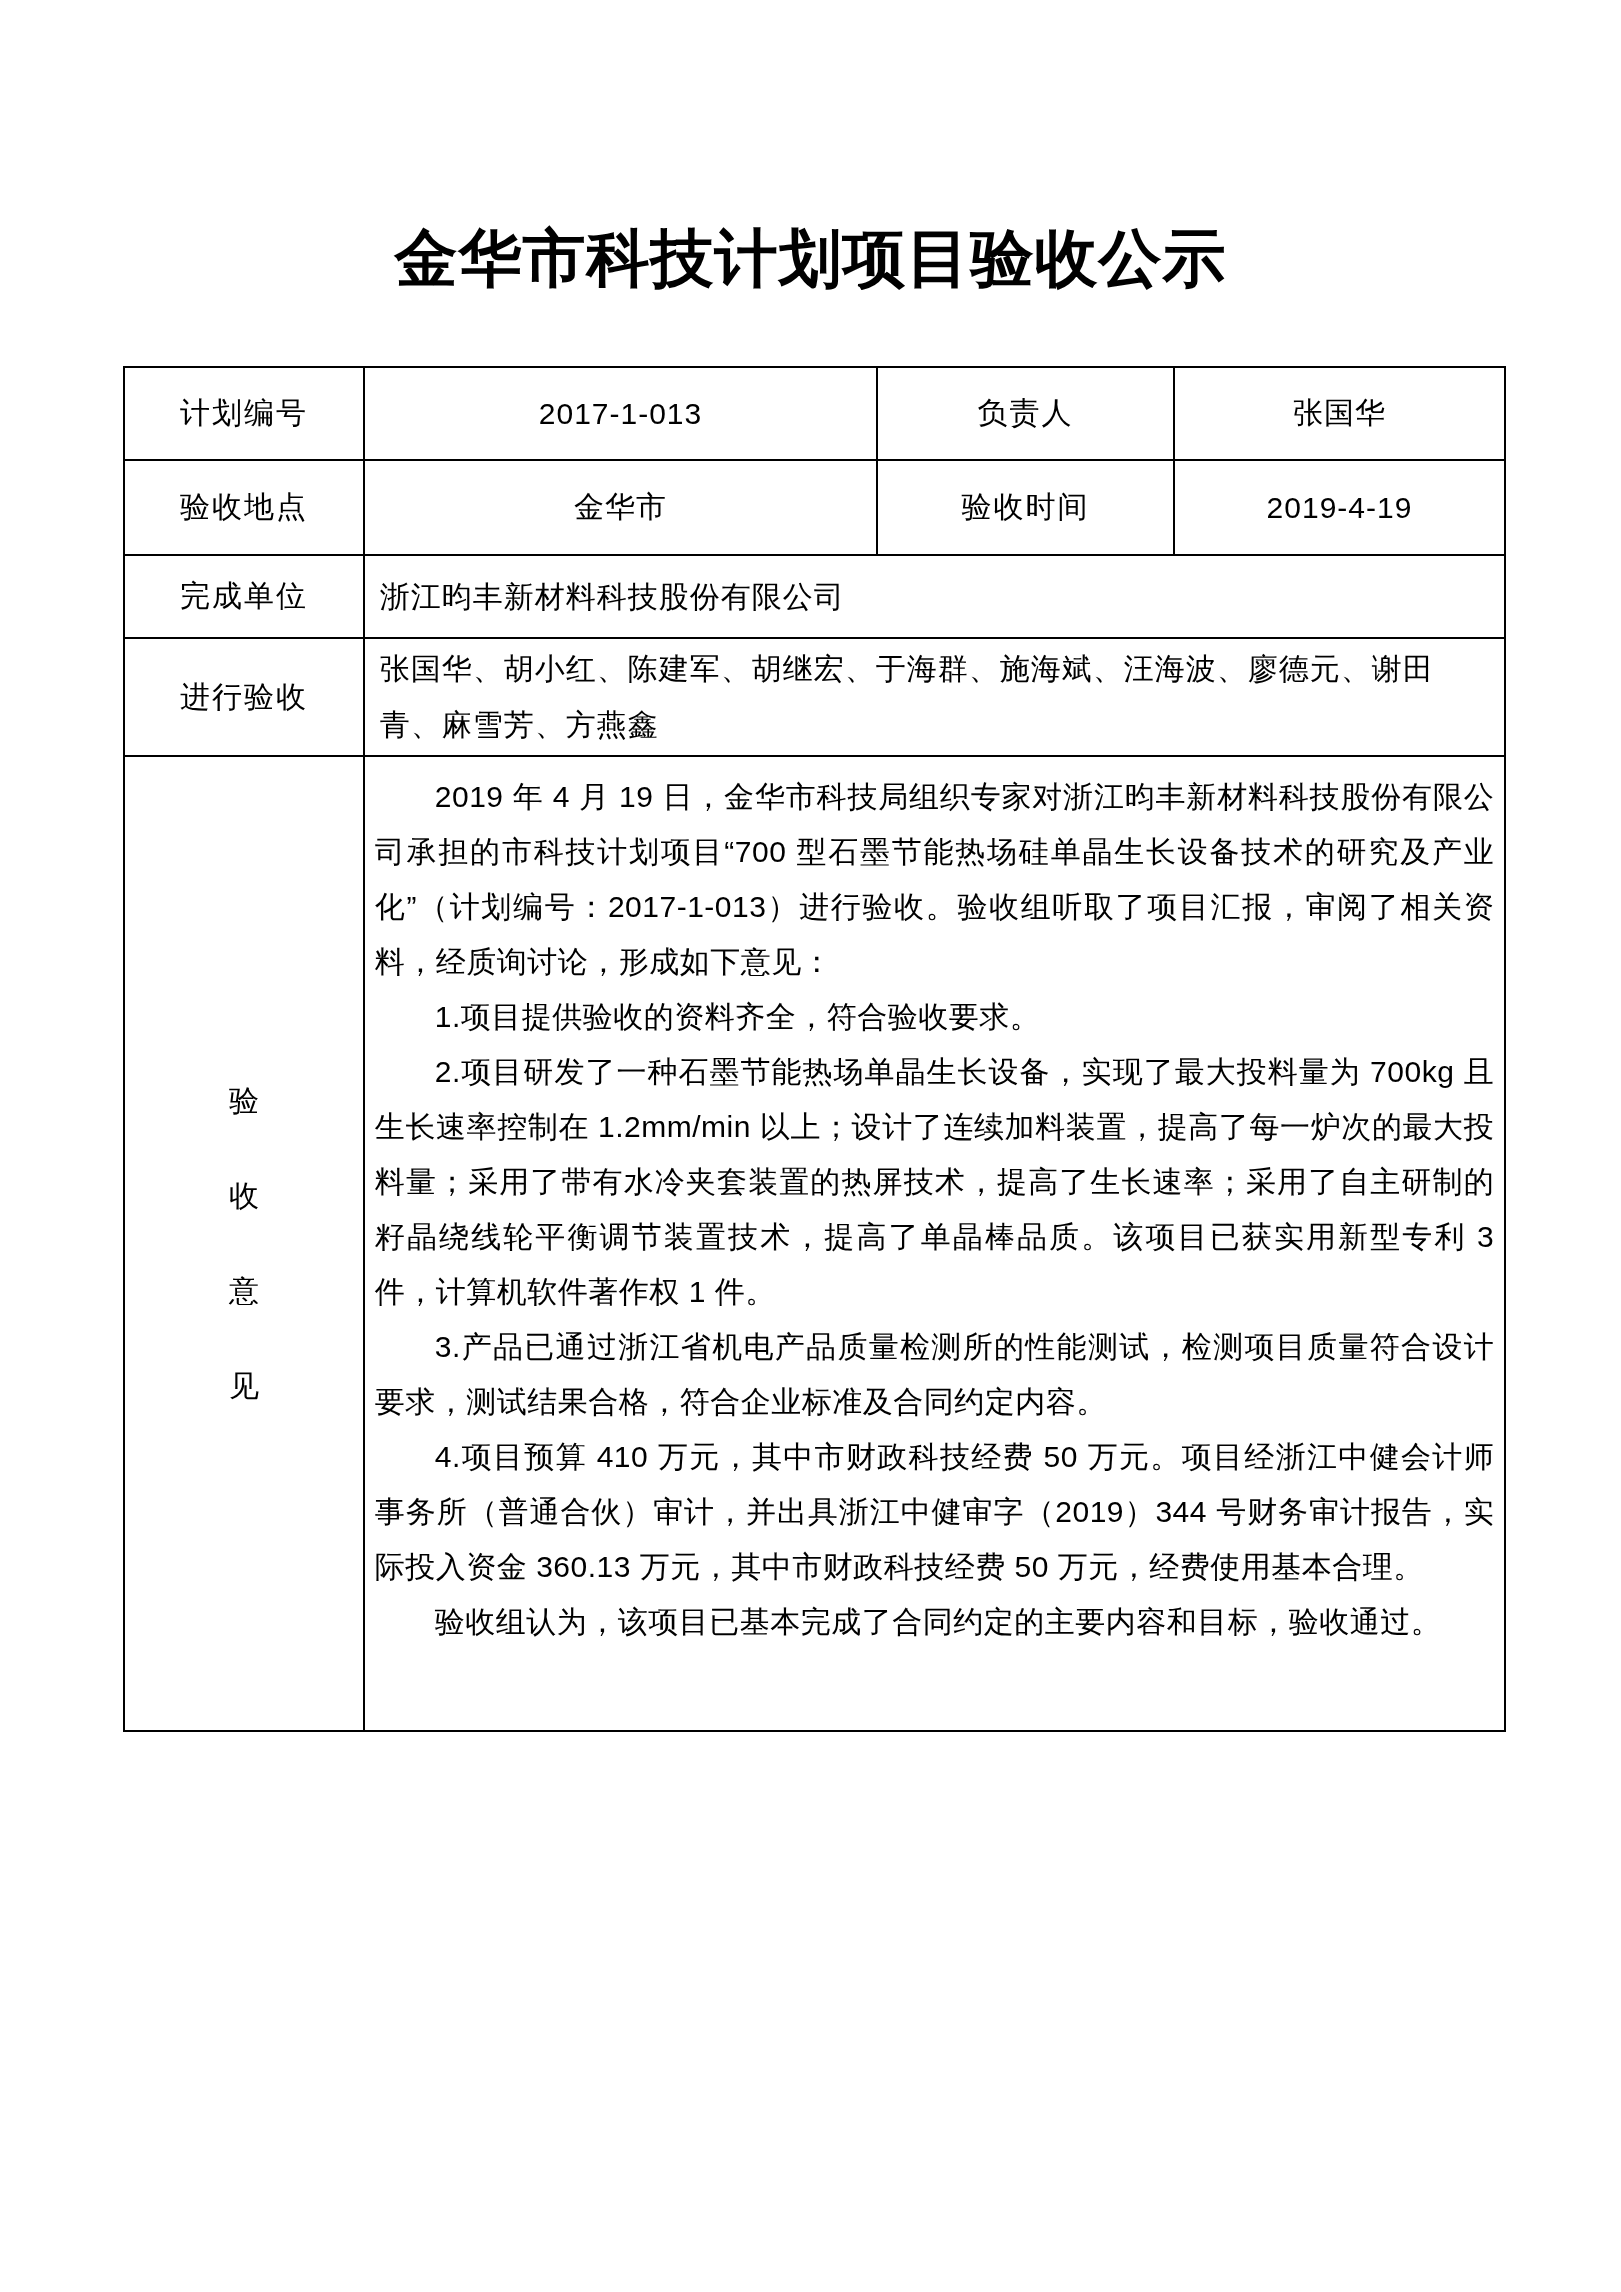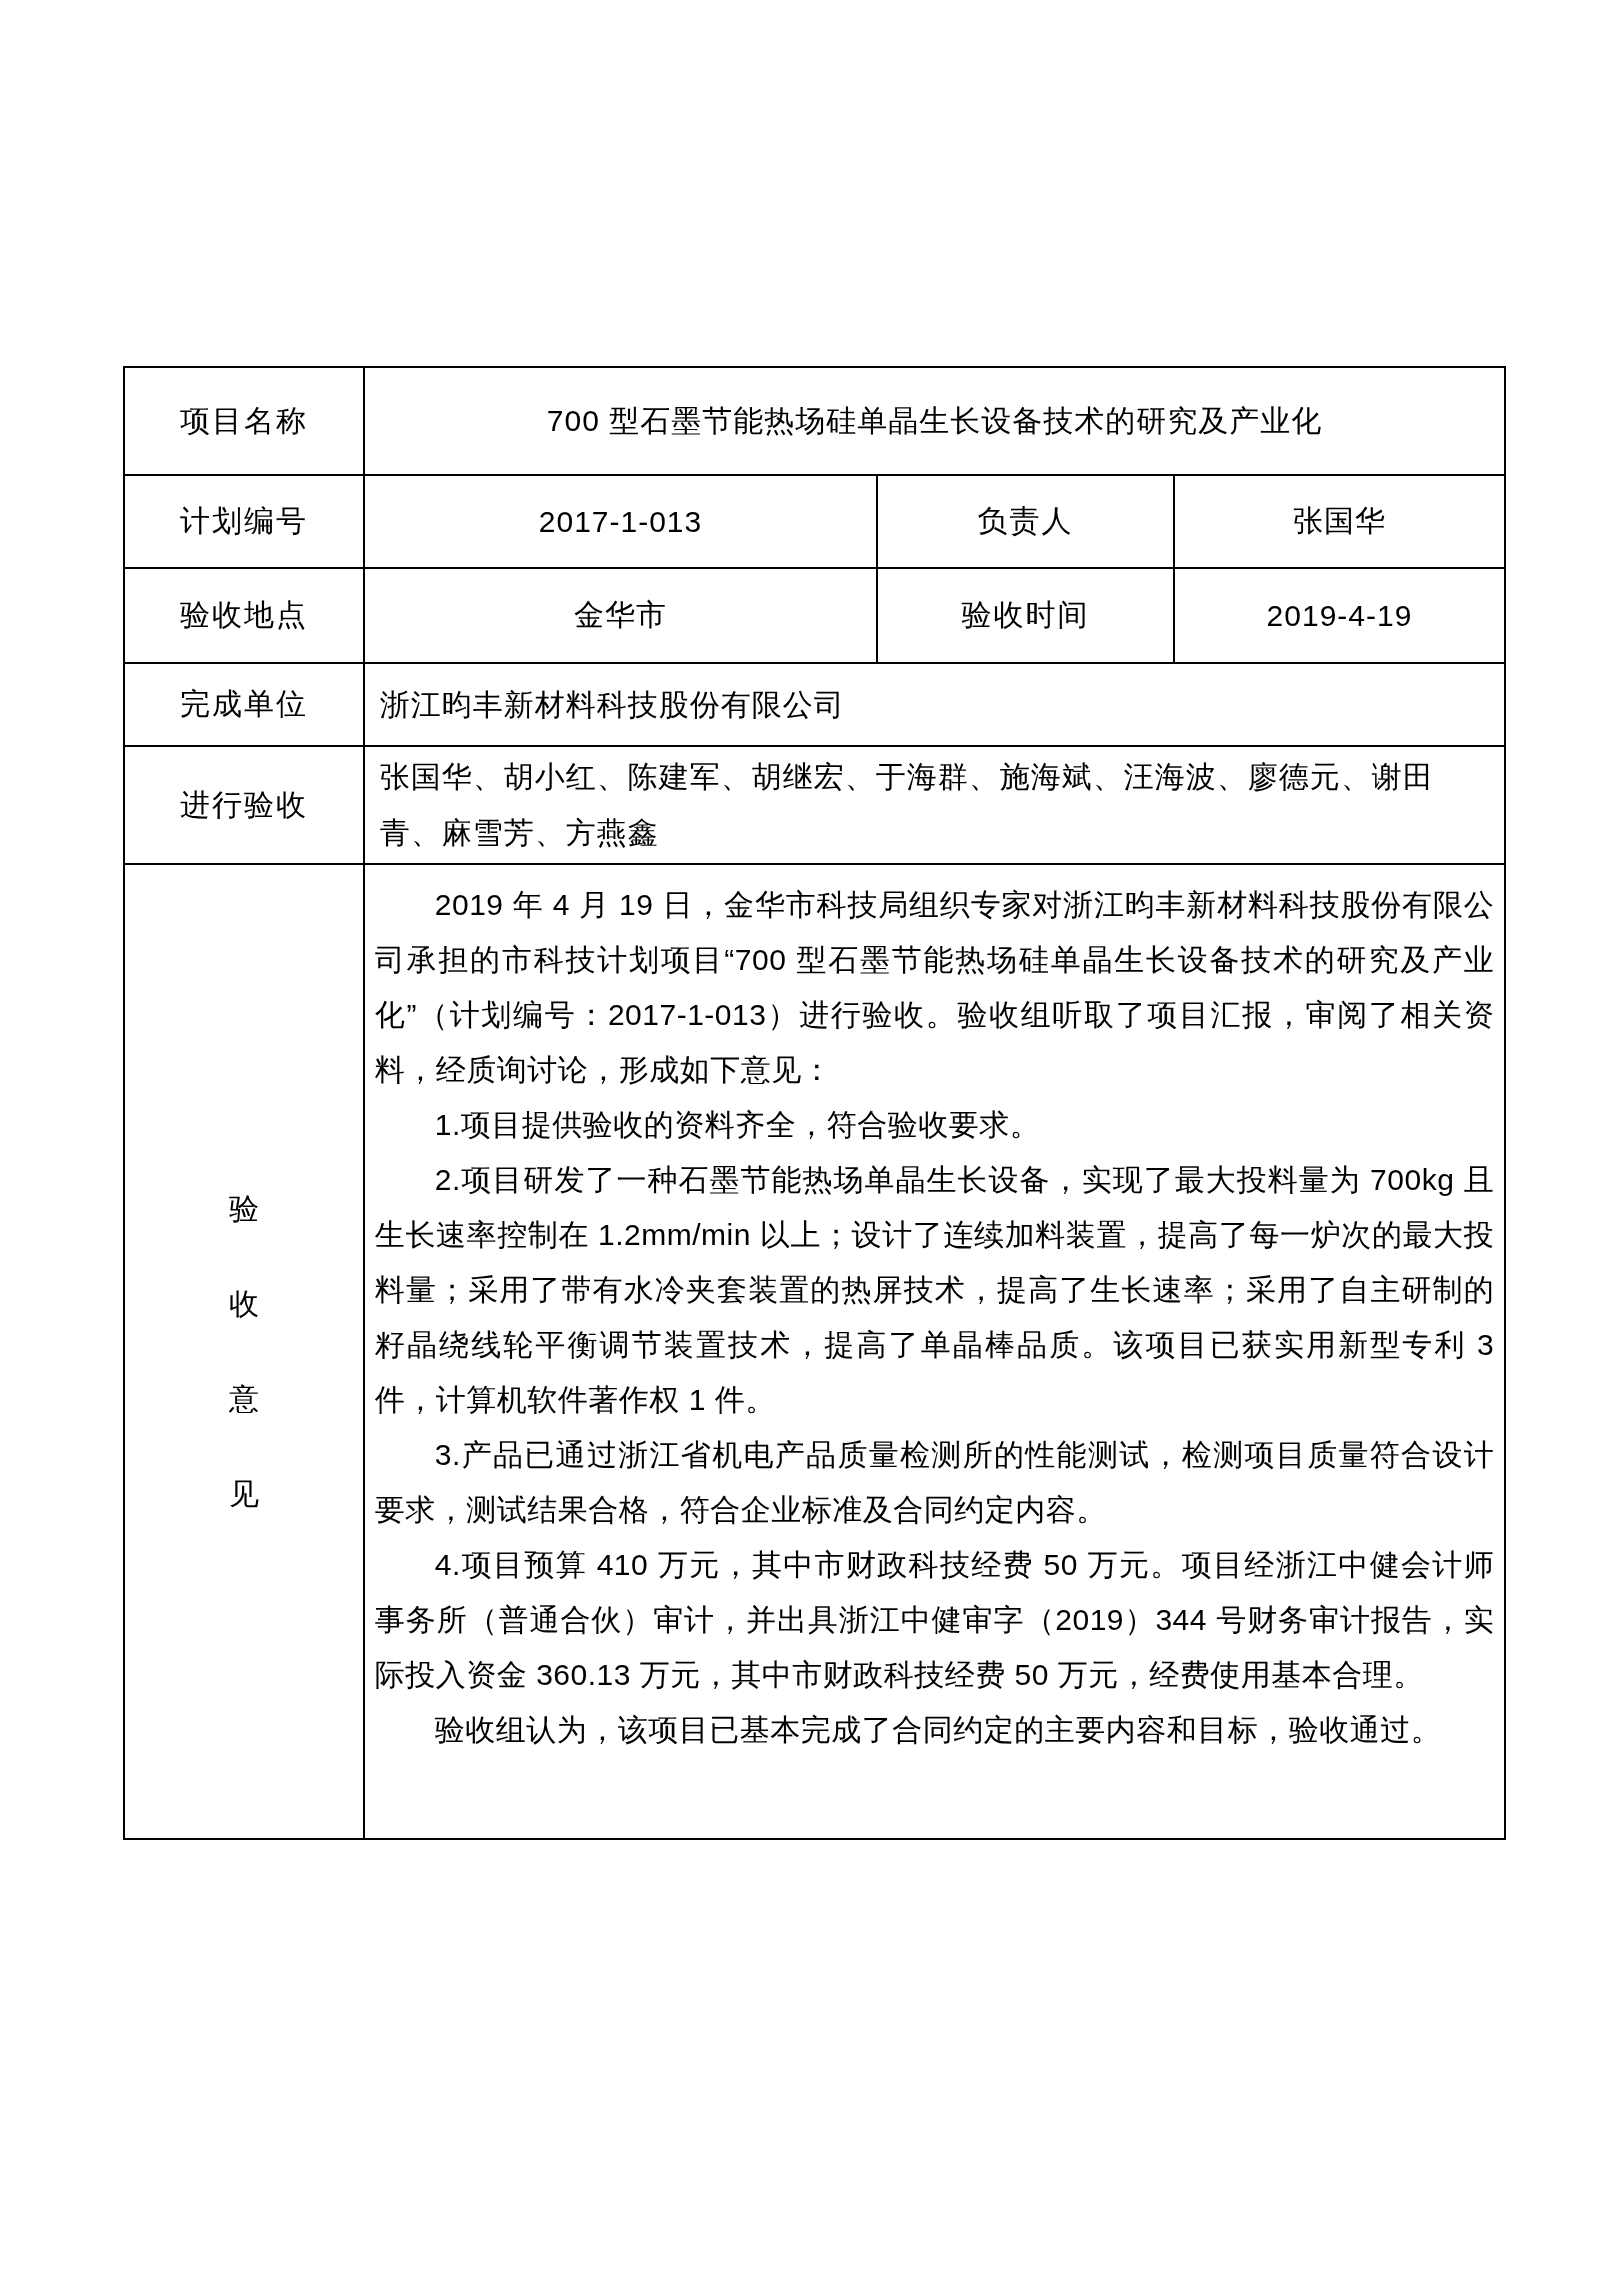--- a/index.html
+++ b/index.html
@@ -87,34 +87,31 @@
     justify-content: center;
     gap: 54px;
     letter-spacing: 0;
   }
 </style>
 </head>
 <body>
 
 <div class="page">
 
+  <h1 class="doc-title">金华市科技计划项目验收公示</h1>
 
   <table class="doc-table">
     <colgroup>
       <col class="c1">
         <col class="c2">
         <col class="c3">
         <col class="c4">
     </colgroup>
 
     <tbody>
-        <tr class="r1">
-      <td class="label-cell">项目名称</td>
-      <td class="value-center" colspan="3">700 型石墨节能热场硅单晶生长设备技术的研究及产业化</td>
-    </tr>
 
     <tr class="r2">
       <td class="label-cell">计划编号</td>
       <td class="value-center">2017-1-013</td>
       <td class="label-cell">负责人</td>
       <td class="value-center">张国华</td>
     </tr>
 
     <tr class="r3">
       <td class="label-cell">验收地点</td>

